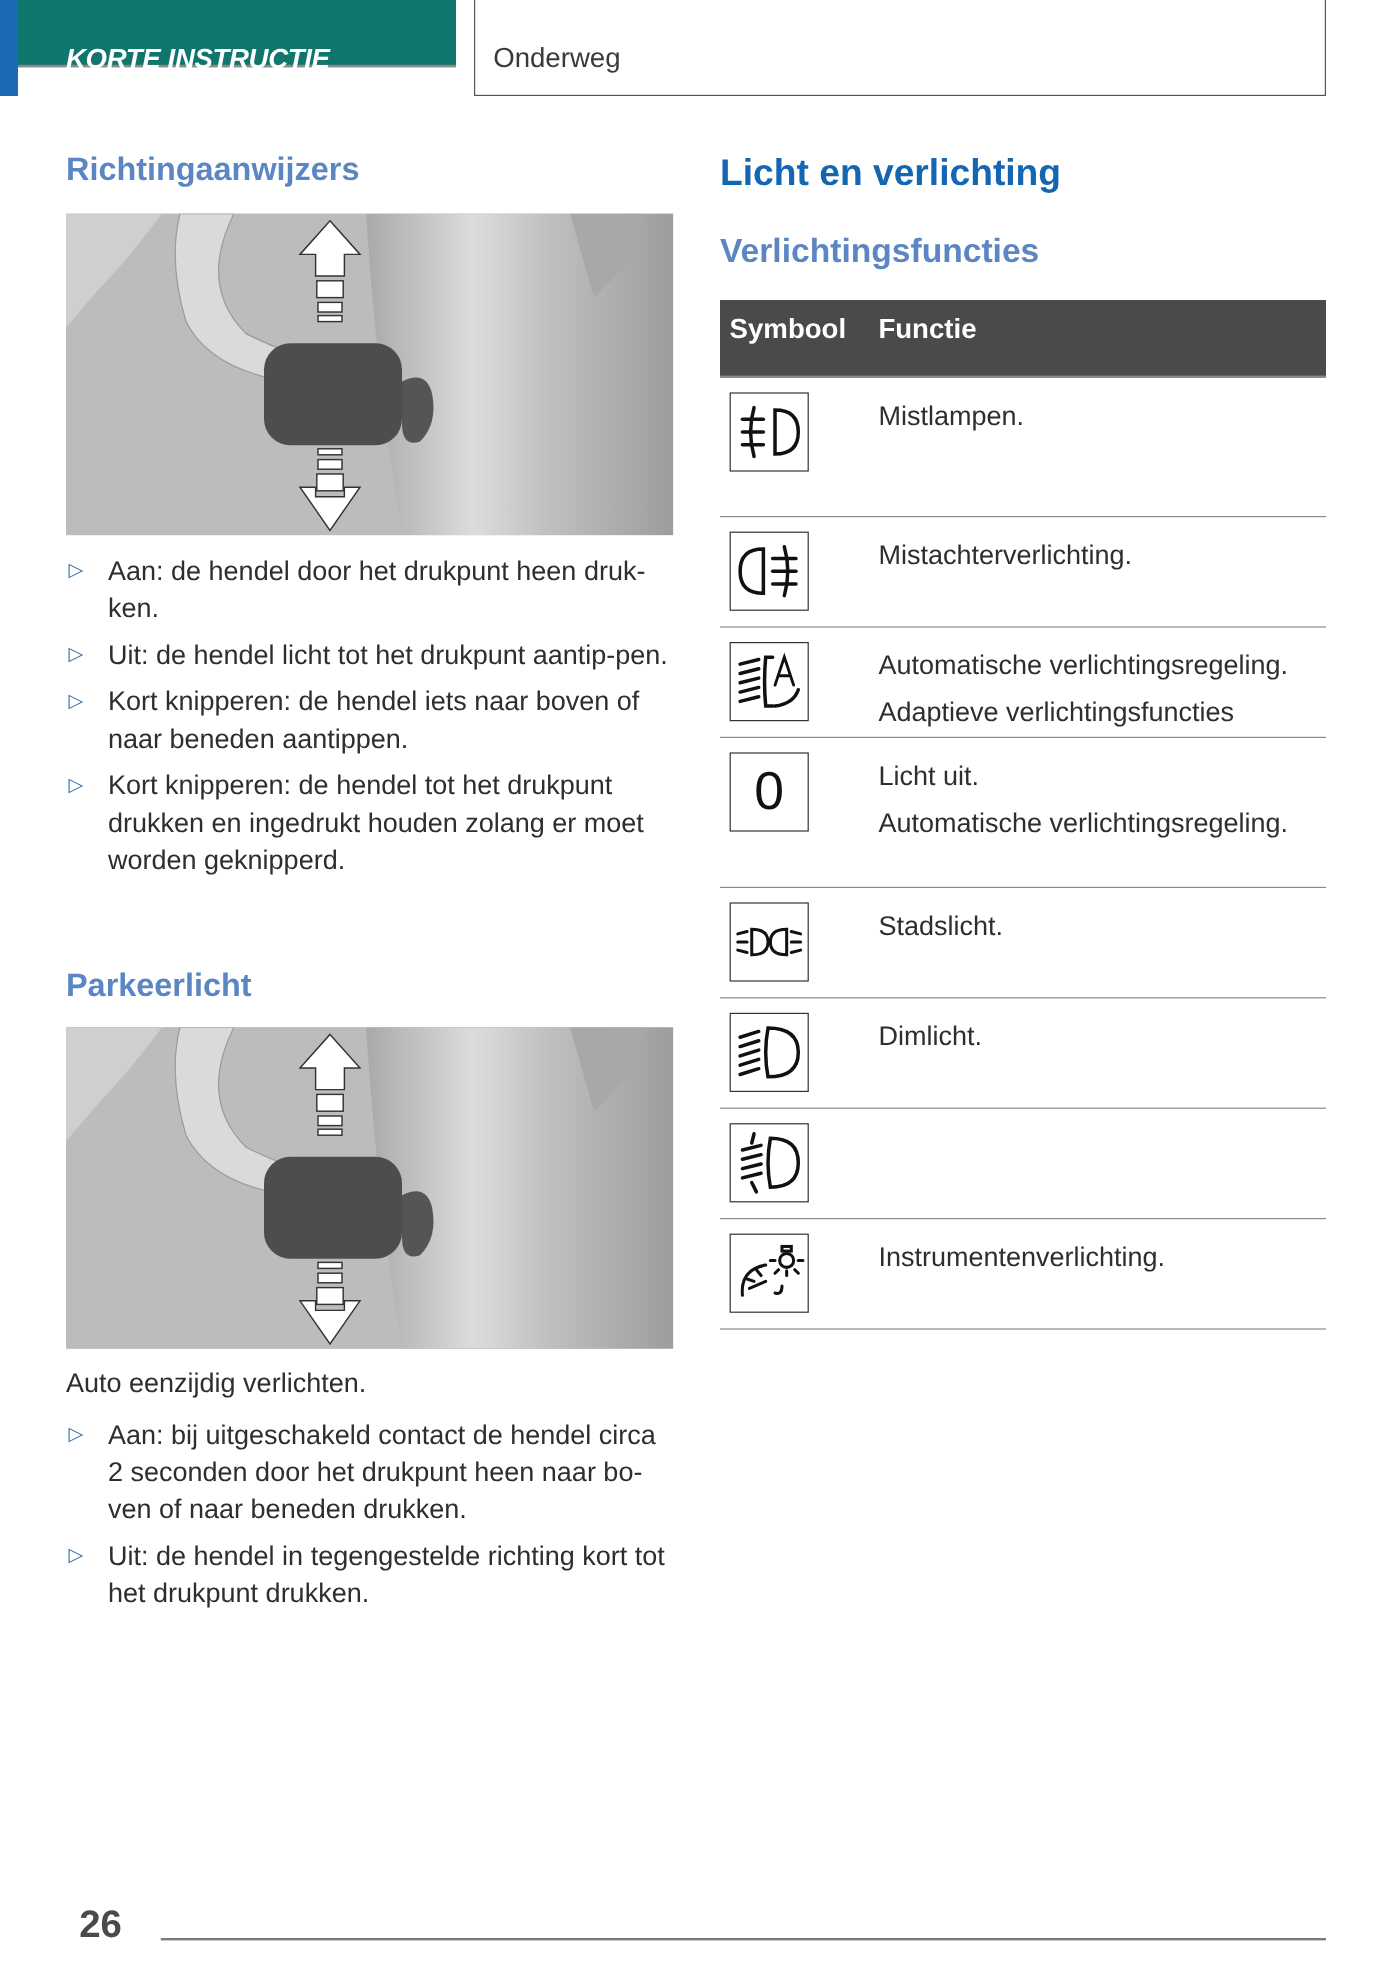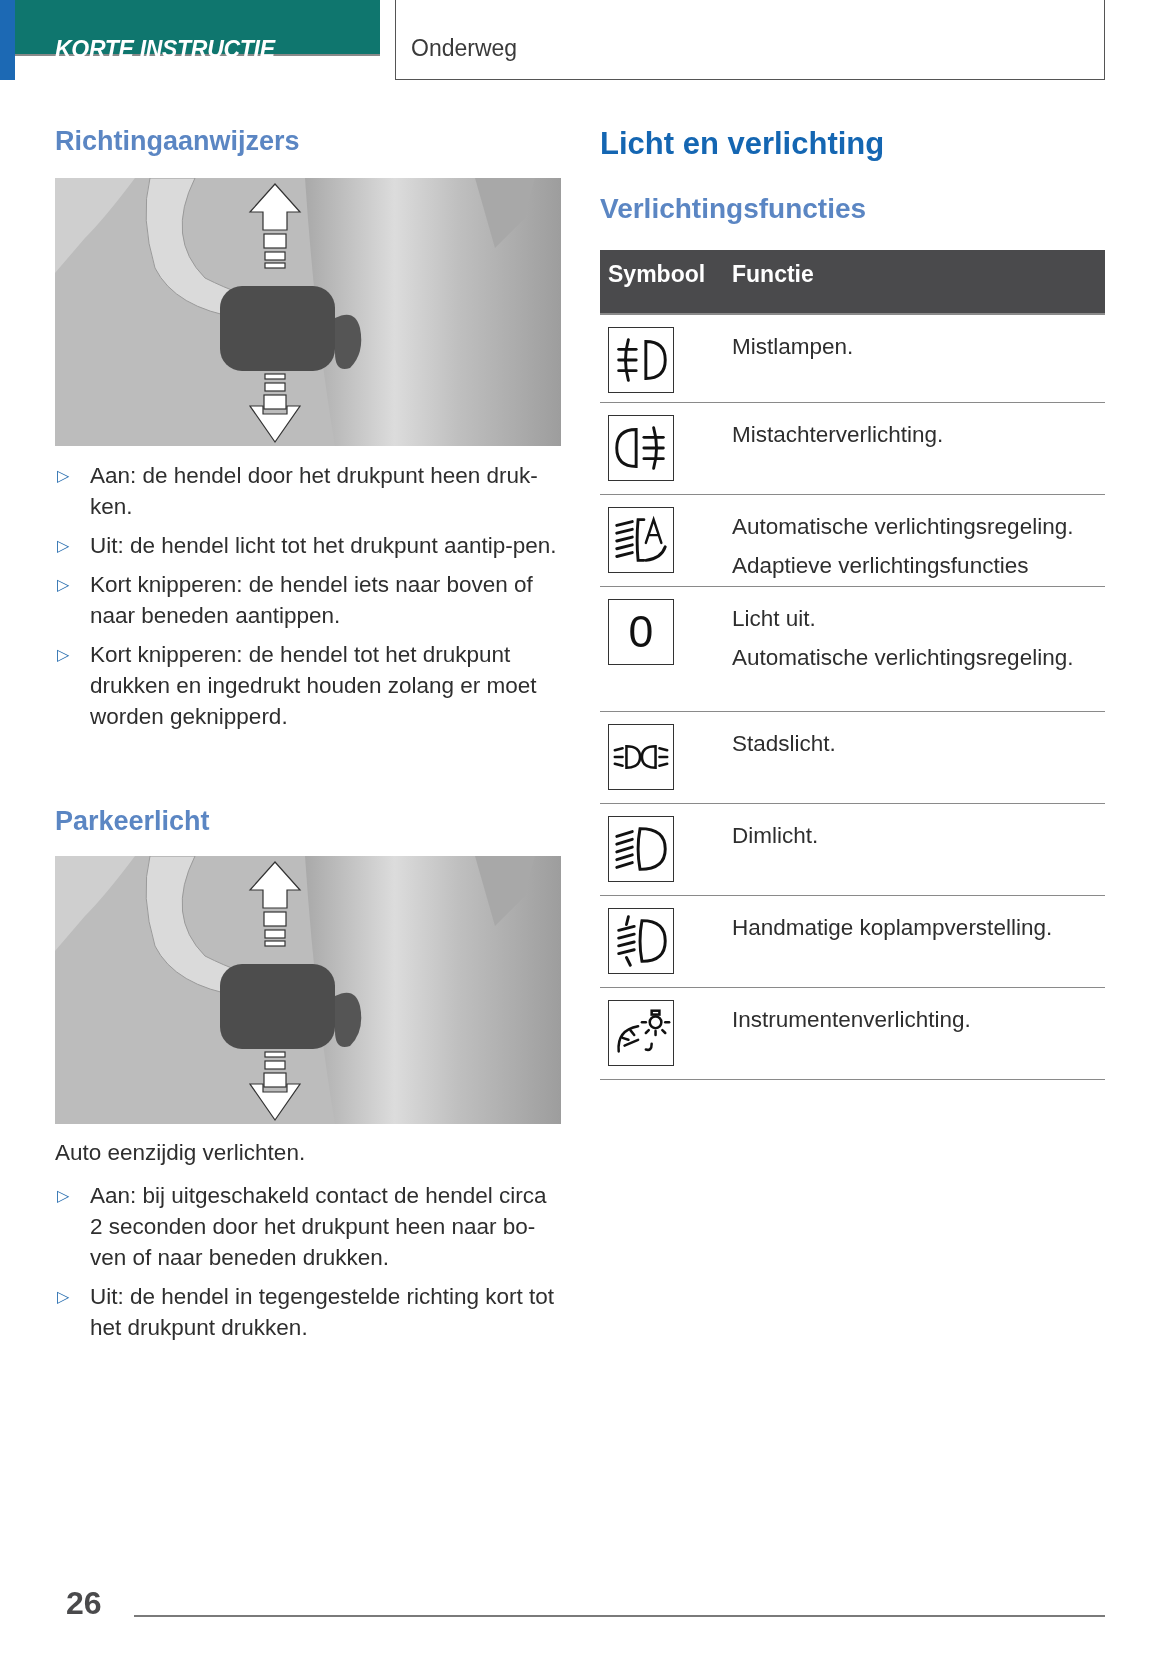--- a/index.html
+++ b/index.html
@@ -134,21 +134,21 @@
 
 <div class="h-chapter">Licht en verlichting</div>
 <div class="h-sub">Verlichtingsfuncties</div>
 
 <div class="tbl">
   <div class="tbl-head">
     <span class="c1">Symbool</span>
     <span class="c2">Functie</span>
   </div>
 
-  <div class="tbl-row" style="height:88px;">
+  <div class="tbl-row" style="height:116px;">
     <div class="sym">
       <svg viewBox="0 0 66 66" fill="none" stroke="#111" stroke-width="3" stroke-linecap="round">
         <path d="M38,14 Q58,14 58,33 Q58,52 38,52 Z"></path>
         <path d="M20,12 Q14,33 20,54"></path>
         <line x1="10" y1="22" x2="28" y2="22"></line>
           <line x1="10" y1="33" x2="28" y2="33"></line>
           <line x1="10" y1="44" x2="28" y2="44"></line>
       </svg>
     </div>
     <div class="fn">
@@ -240,23 +240,20 @@
     <div class="sym">
       <svg viewBox="0 0 66 66" fill="none" stroke="#111" stroke-width="3" stroke-linecap="round">
         <line x1="20" y1="8" x2="18" y2="16"></line>
         <line x1="10" y1="22" x2="26" y2="18"></line>
           <line x1="10" y1="30" x2="26" y2="26"></line>
           <line x1="10" y1="38" x2="26" y2="34"></line>
         <line x1="10" y1="46" x2="26" y2="42"></line>
         <line x1="18" y1="50" x2="22" y2="58"></line>
         <path d="M34,12 Q58,12 58,33 Q58,54 34,54 Q30,33 34,12 Z"></path>
       </svg>
-    </div>
-    <div class="fn">
-      <div>Handmatige koplampverstelling.</div>
     </div>
   </div>
 
   <div class="tbl-row" style="height:92px;">
     <div class="sym">
       <svg viewBox="0 0 66 66" fill="none" stroke="#111" stroke-width="2.6" stroke-linecap="round">
         <path d="M10,52 Q8,30 30,26"></path>
         <line x1="14" y1="38" x2="20" y2="40"></line>
           <line x1="22" y1="30" x2="26" y2="35"></line>
         <line x1="16" y1="46" x2="30" y2="40"></line>

